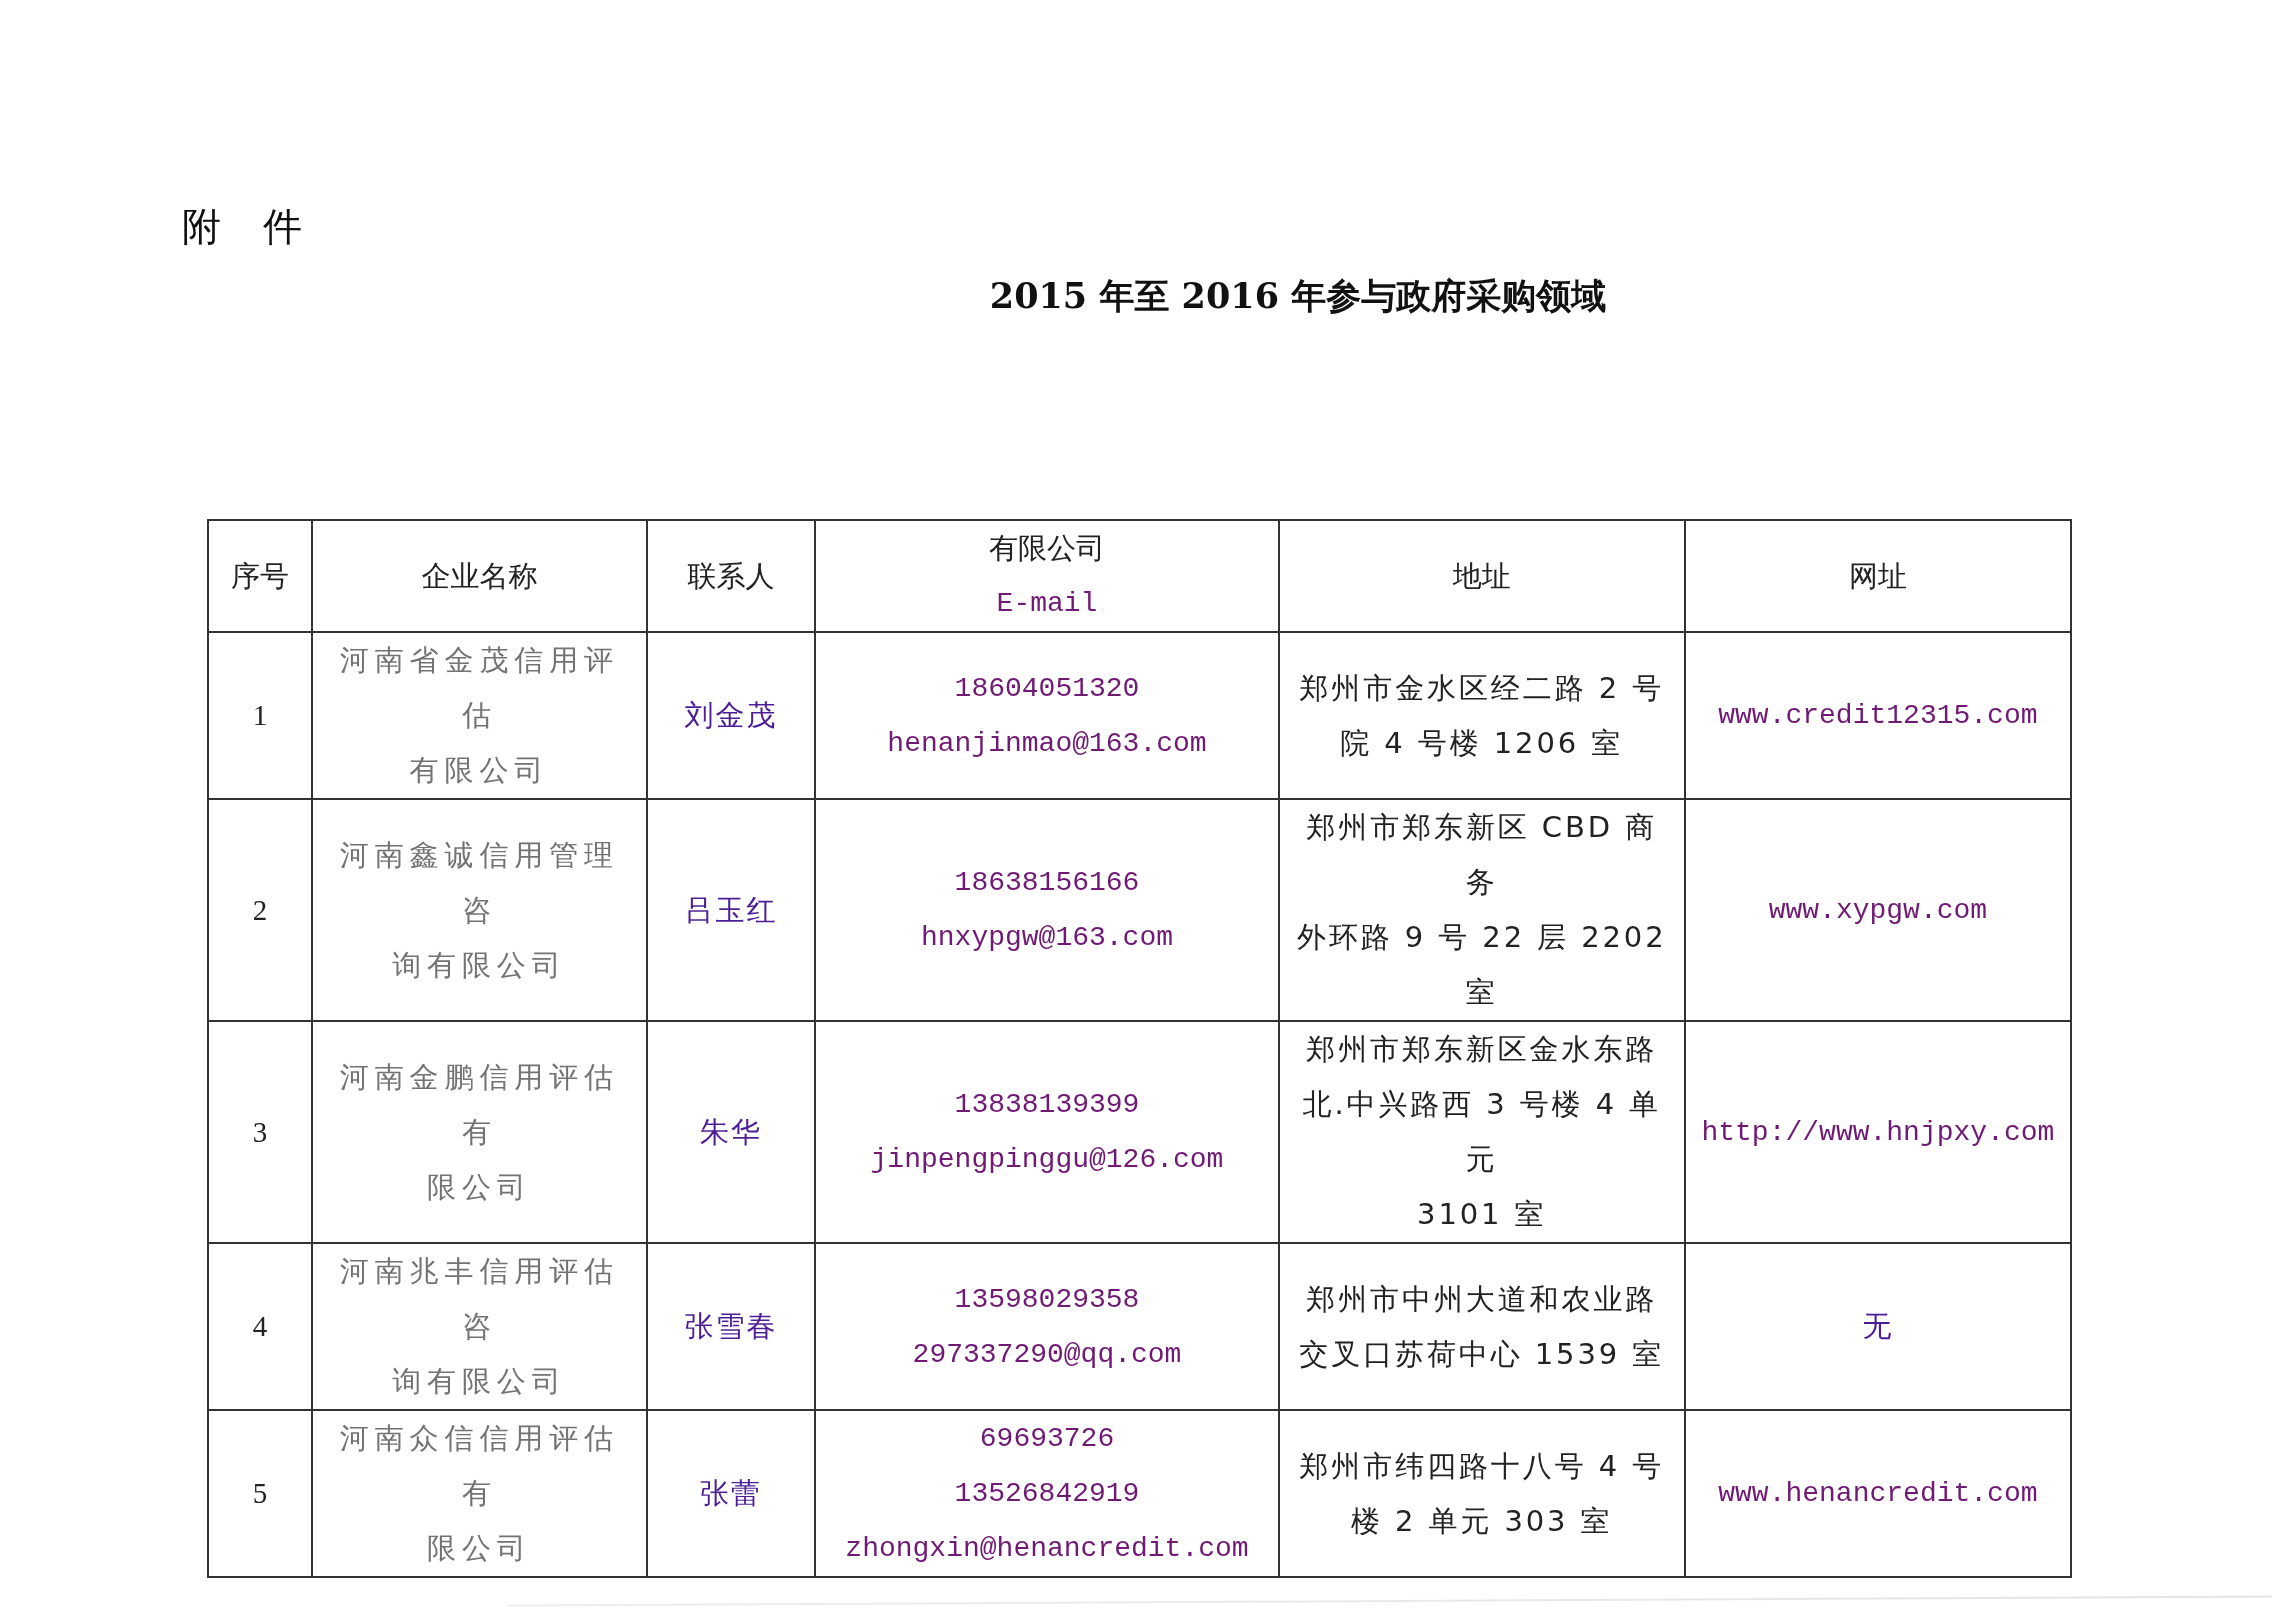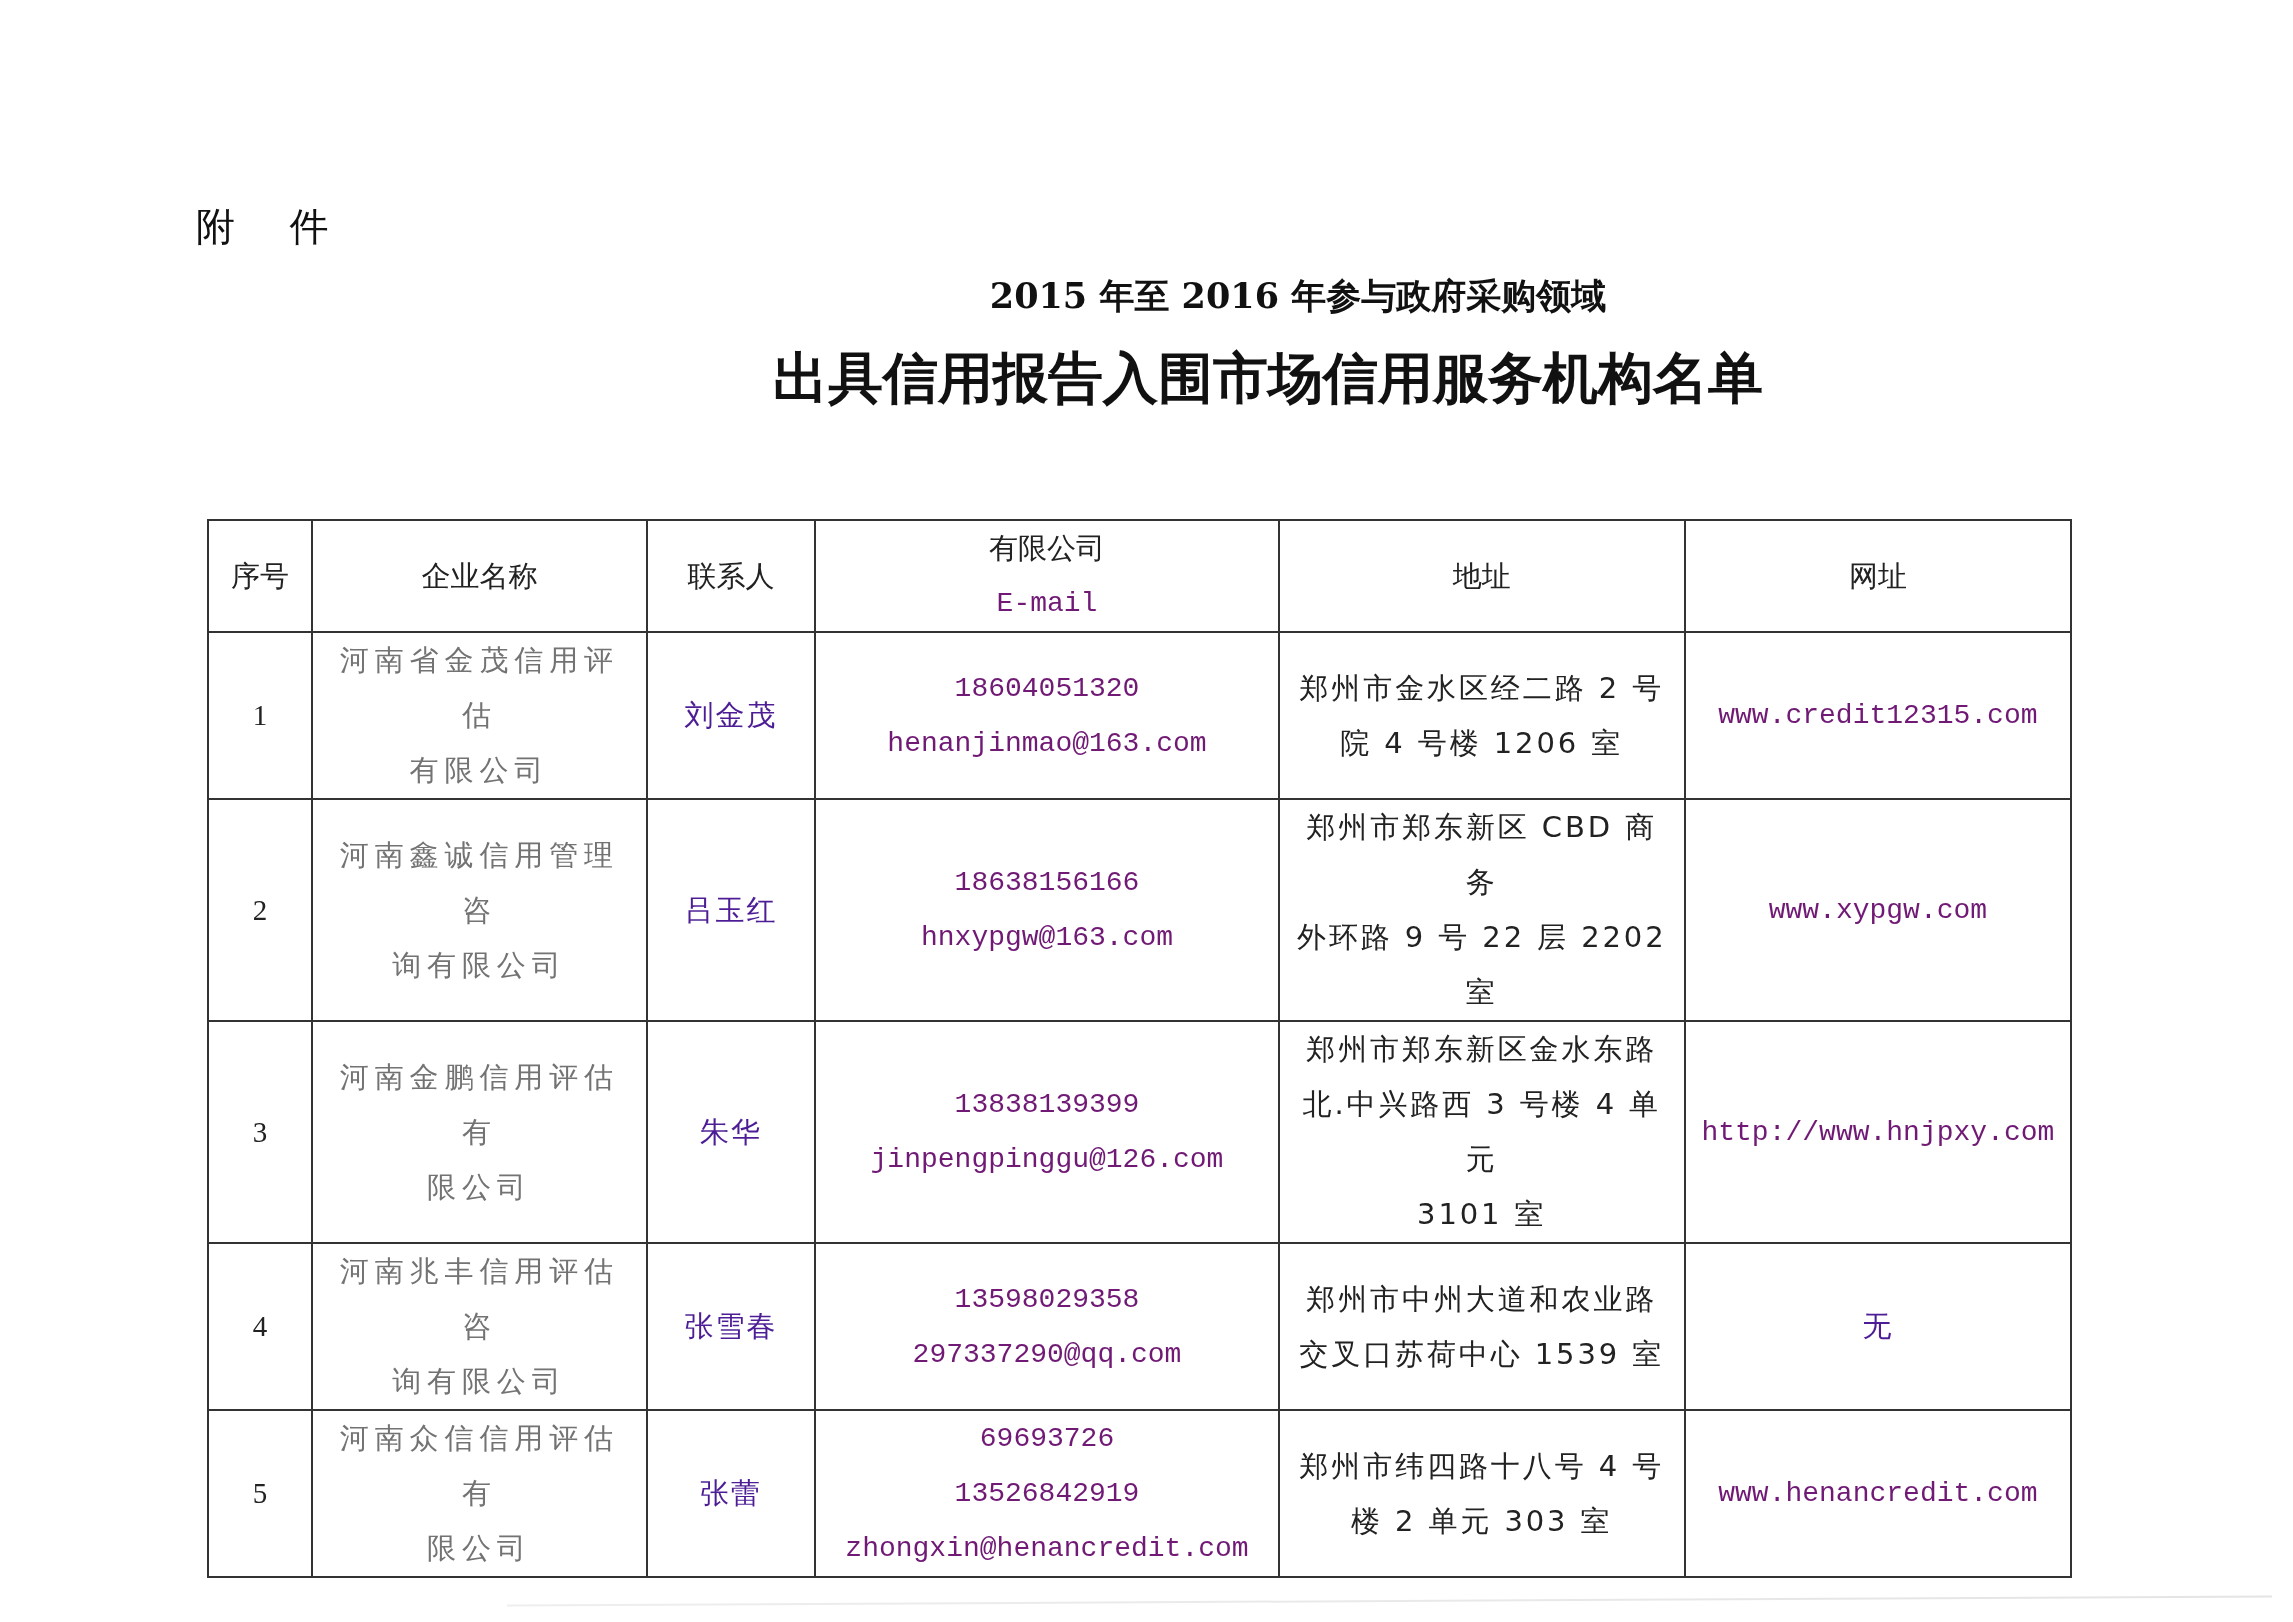--- a/index.html
+++ b/index.html
@@ -2,22 +2,22 @@
 <html><head>
 <meta charset="utf-8">
 <style>
   html, body { margin: 0; padding: 0; background: #ffffff; }
   body {
     width: 2294px; height: 1623px; position: relative; overflow: hidden;
     font-family: "DejaVu Serif", "Liberation Serif", serif;
     color: #1a1a1a;
   }
   .attachment {
-    position: absolute; left: 196px; top: 200px;
-    font-family: Liberation Mono, monospace;
+    position: absolute; left: 182px; top: 200px;
+    font-family: Liberation Sans, sans-serif;
     font-size: 39px; letter-spacing: 15.6px; color: #111;
   }
   .title {
     position: absolute; left: 0; width: 2294px; top: 261px;
     text-align: center; font-weight: bold; color: #111;
     font-family: "DejaVu Serif", "Liberation Serif", serif;
   }
   .title .line1 { font-size: 35px; line-height: 70px; padding-left: 302px; }
   .title .line2 { font-size: 55px; line-height: 70px; margin-top: 11.7px; padding-left: 242px; }
 
@@ -55,21 +55,20 @@
     transform: rotate(-0.3deg);
   }
 </style>
 </head>
 <body>
 
 <div class="attachment">附 件</div>
 
 <div class="title">
   <div class="line1">2015 年至 2016 年参与政府采购领域</div>
-  <div class="line2">出具信用报告入围市场信用服务机构名单</div>
 </div>
 
 <table class="roster">
   <thead>
     <tr>
       <th class="col-no">序号</th>
       <th class="col-name">企业名称</th>
       <th class="col-contact">联系人</th>
       <th class="col-phone">
         <span class="cell-line">有限公司</span>

